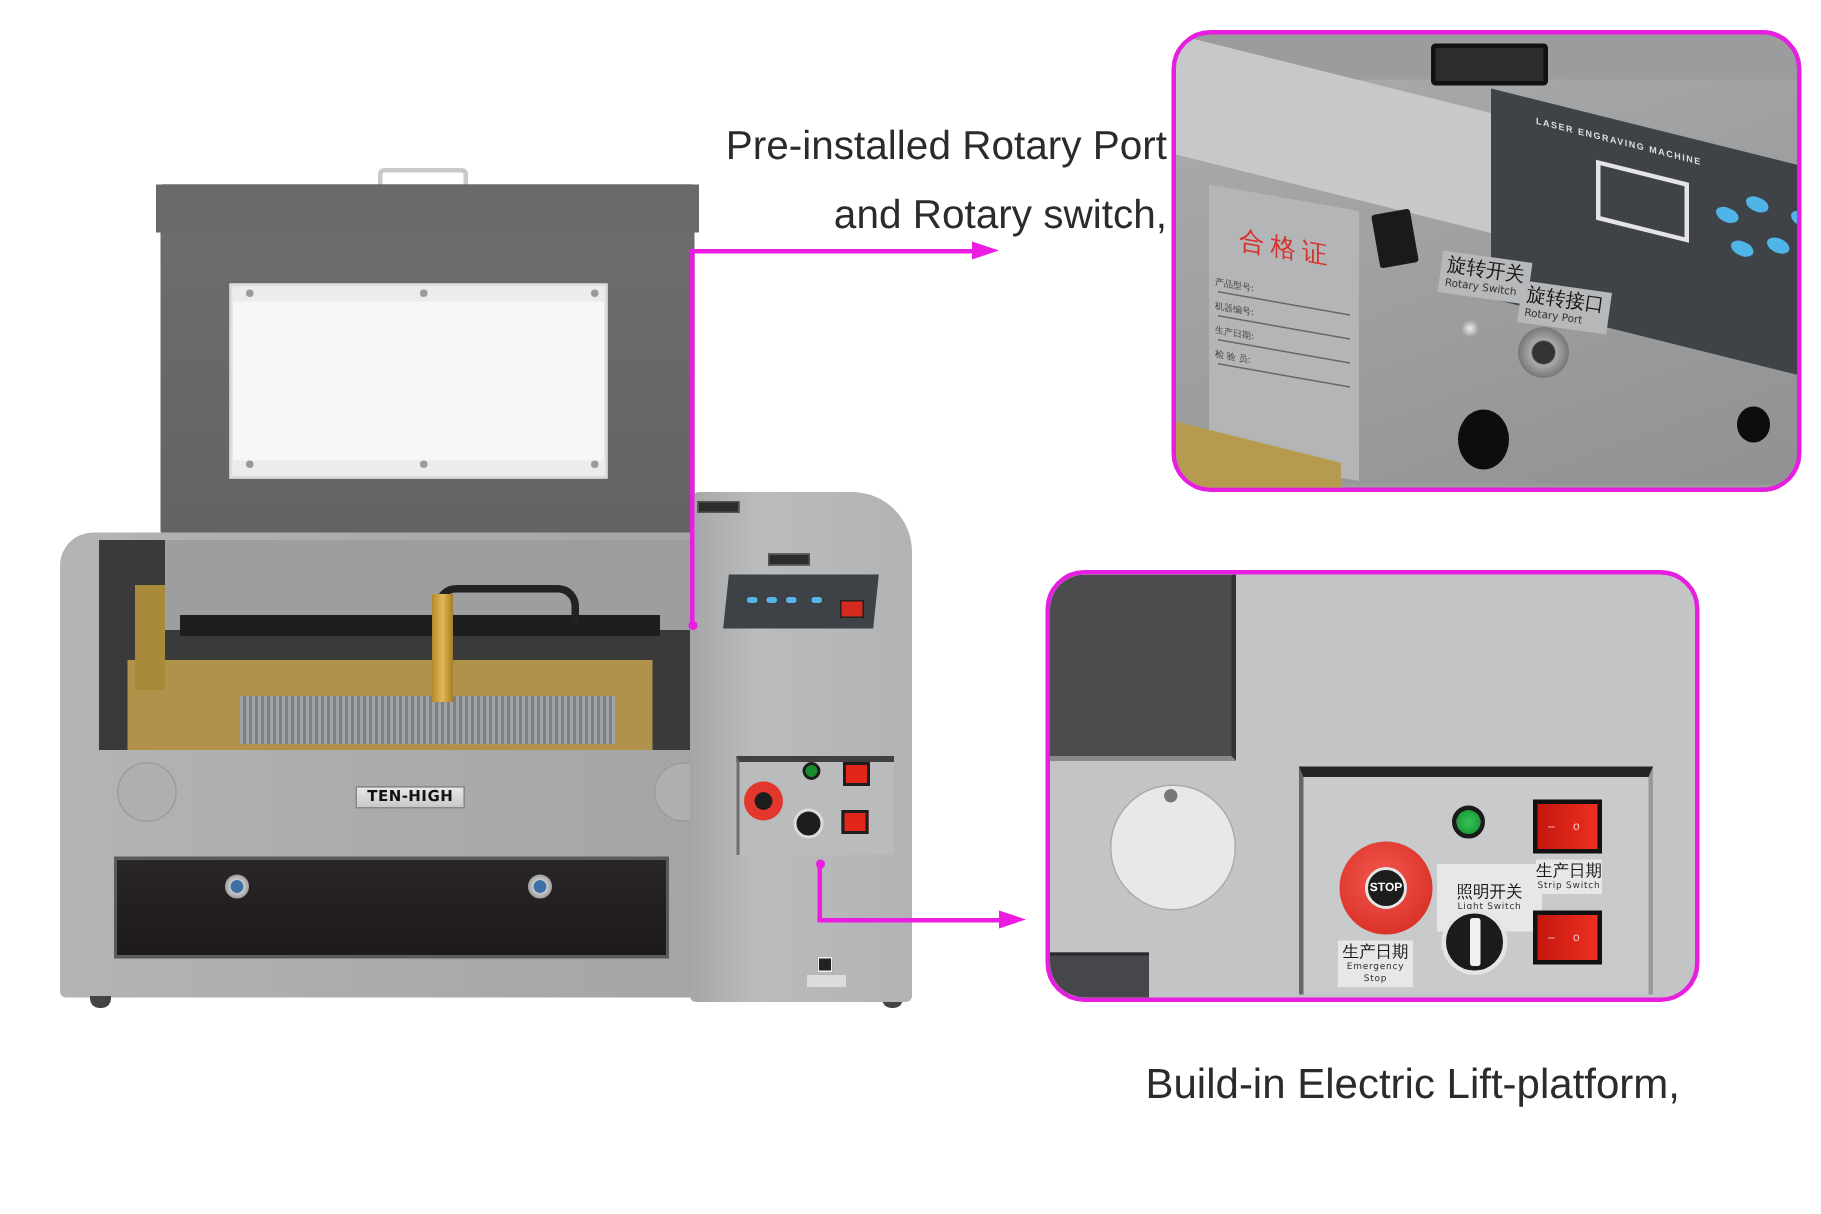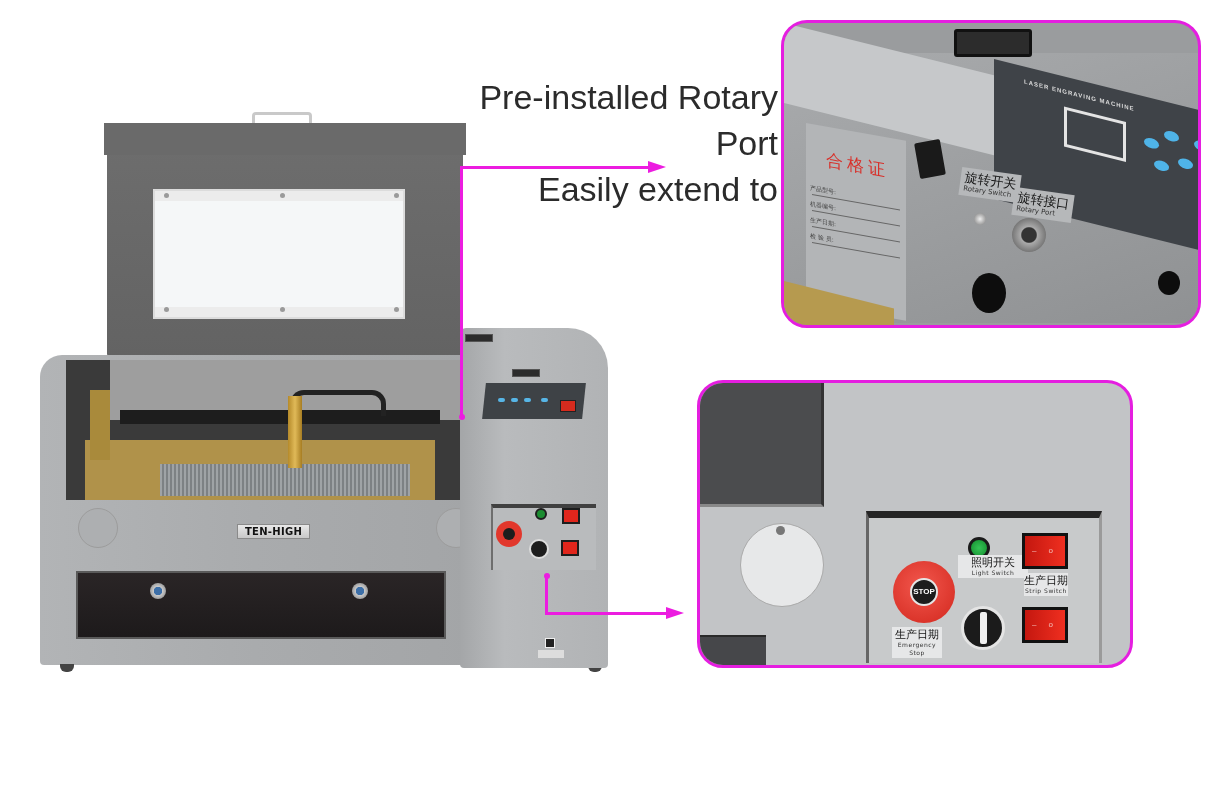--- a/index.html
+++ b/index.html
@@ -1,19 +1,19 @@
 <!DOCTYPE html>
 <html><head>
 <meta charset="utf-8">
 <style>
   * { box-sizing: border-box; margin: 0; padding: 0; }
   html, body { width: 1214px; height: 809px; background: #ffffff; overflow: hidden; }
   body { position: relative; font-family: "Liberation Sans", sans-serif; color: #2b2b2b; }
 
-  .caption { position: absolute; text-align: right; font-size: 34px; line-height: 46px; color: #2b2b2b; }
+  .caption { position: absolute; text-align: right; font-size: 27px; line-height: 46px; color: #2b2b2b; }
   .caption-top { left: 420px; top: 74px; width: 358px; }
   .caption-bottom { left: 690px; top: 700px; width: 430px; font-size: 28px; line-height: 46px; }
   .lid { position: absolute; left: 107px; top: 123px; width: 356px; height: 233px; background: linear-gradient(#6e6e6e, #636363); border-radius: 2px; }
   .lid-top { position: absolute; left: 104px; top: 123px; width: 362px; height: 32px; background: #6a6a6a; }
   .lid-handle { position: absolute; left: 252px; top: 112px; width: 60px; height: 16px; border: 3px solid #c9c9c9; border-bottom: none; border-radius: 4px 4px 0 0; }
   .lid-window { position: absolute; left: 153px; top: 189px; width: 252px; height: 130px; background: #f5f7f8; border: 2px solid #dcdcdc; }
   .lid-window-bar { position: absolute; left: 0; right: 0; height: 10px; background: #ececec; }
   .screw { position: absolute; width: 5px; height: 5px; background: #9a9a9a; border-radius: 50%; }
 
   .body-main { position: absolute; left: 40px; top: 355px; width: 430px; height: 310px; background: linear-gradient(90deg, #b2b4b6, #a9abad 50%, #a3a5a7); border-radius: 22px 6px 4px 4px; }
@@ -91,23 +91,24 @@
   .cb-rocker-face { width: 100%; height: 100%; background: linear-gradient(90deg, #c4170f, #ef2f20); color: #f3c1bc; font-size: 8px; text-align: center; line-height: 30px; letter-spacing: 5px; }
   .cb-label { position: absolute; background: #e6e7e8; text-align: center; color: #151515; font-family: "DejaVu Sans", sans-serif; }
   .cb-label .zh { font-size: 11px; line-height: 13px; display: block; }
   .cb-label .en { font-size: 6px; line-height: 8px; display: block; color: #333; letter-spacing: 0.5px; }
 </style>
 </head>
 <body>
 
 <div class="caption caption-top">
   <div>Pre-installed Rotary Port</div>
-  <div>Easily extend to</div>
+  <div>and Rotary switch,</div>
 </div>
 <div class="caption caption-bottom">
+  <div>Build-in Electric Lift-platform,</div>
 </div>
 
 <div>
   <div class="lid-handle"></div>
   <div class="lid"></div>
   <div class="lid-top"></div>
   <div class="lid-window">
     <div class="lid-window-bar" style="top:0"></div>
     <div class="lid-window-bar" style="bottom:0"></div>
   </div>
@@ -217,21 +218,21 @@
   <div class="cb-recess"></div>
 
   <div class="cb-stop"></div>
   <div class="cb-stop-inner">STOP</div>
   <div class="cb-label" style="left:192px;top:244px;width:50px;padding:1px 0">
     <span class="zh">生产日期</span>
     <span class="en">Emergency Stop</span>
   </div>
 
   <div class="cb-green"></div>
-  <div class="cb-label" style="left:258px;top:172px;width:70px;padding:1px 0">
+  <div class="cb-label" style="left:258px;top:193px;width:70px;padding:12px 0">
     <span class="zh">照明开关</span>
     <span class="en">Light Switch</span>
   </div>
   <div class="cb-knob"></div>
   <div class="cb-knob-bar"></div>
 
   <div class="cb-rocker" style="left:322px;top:150px">
     <div class="cb-rocker-face">– o</div>
   </div>
   <div class="cb-label" style="left:324px;top:190px;width:44px;padding:1px 0">

